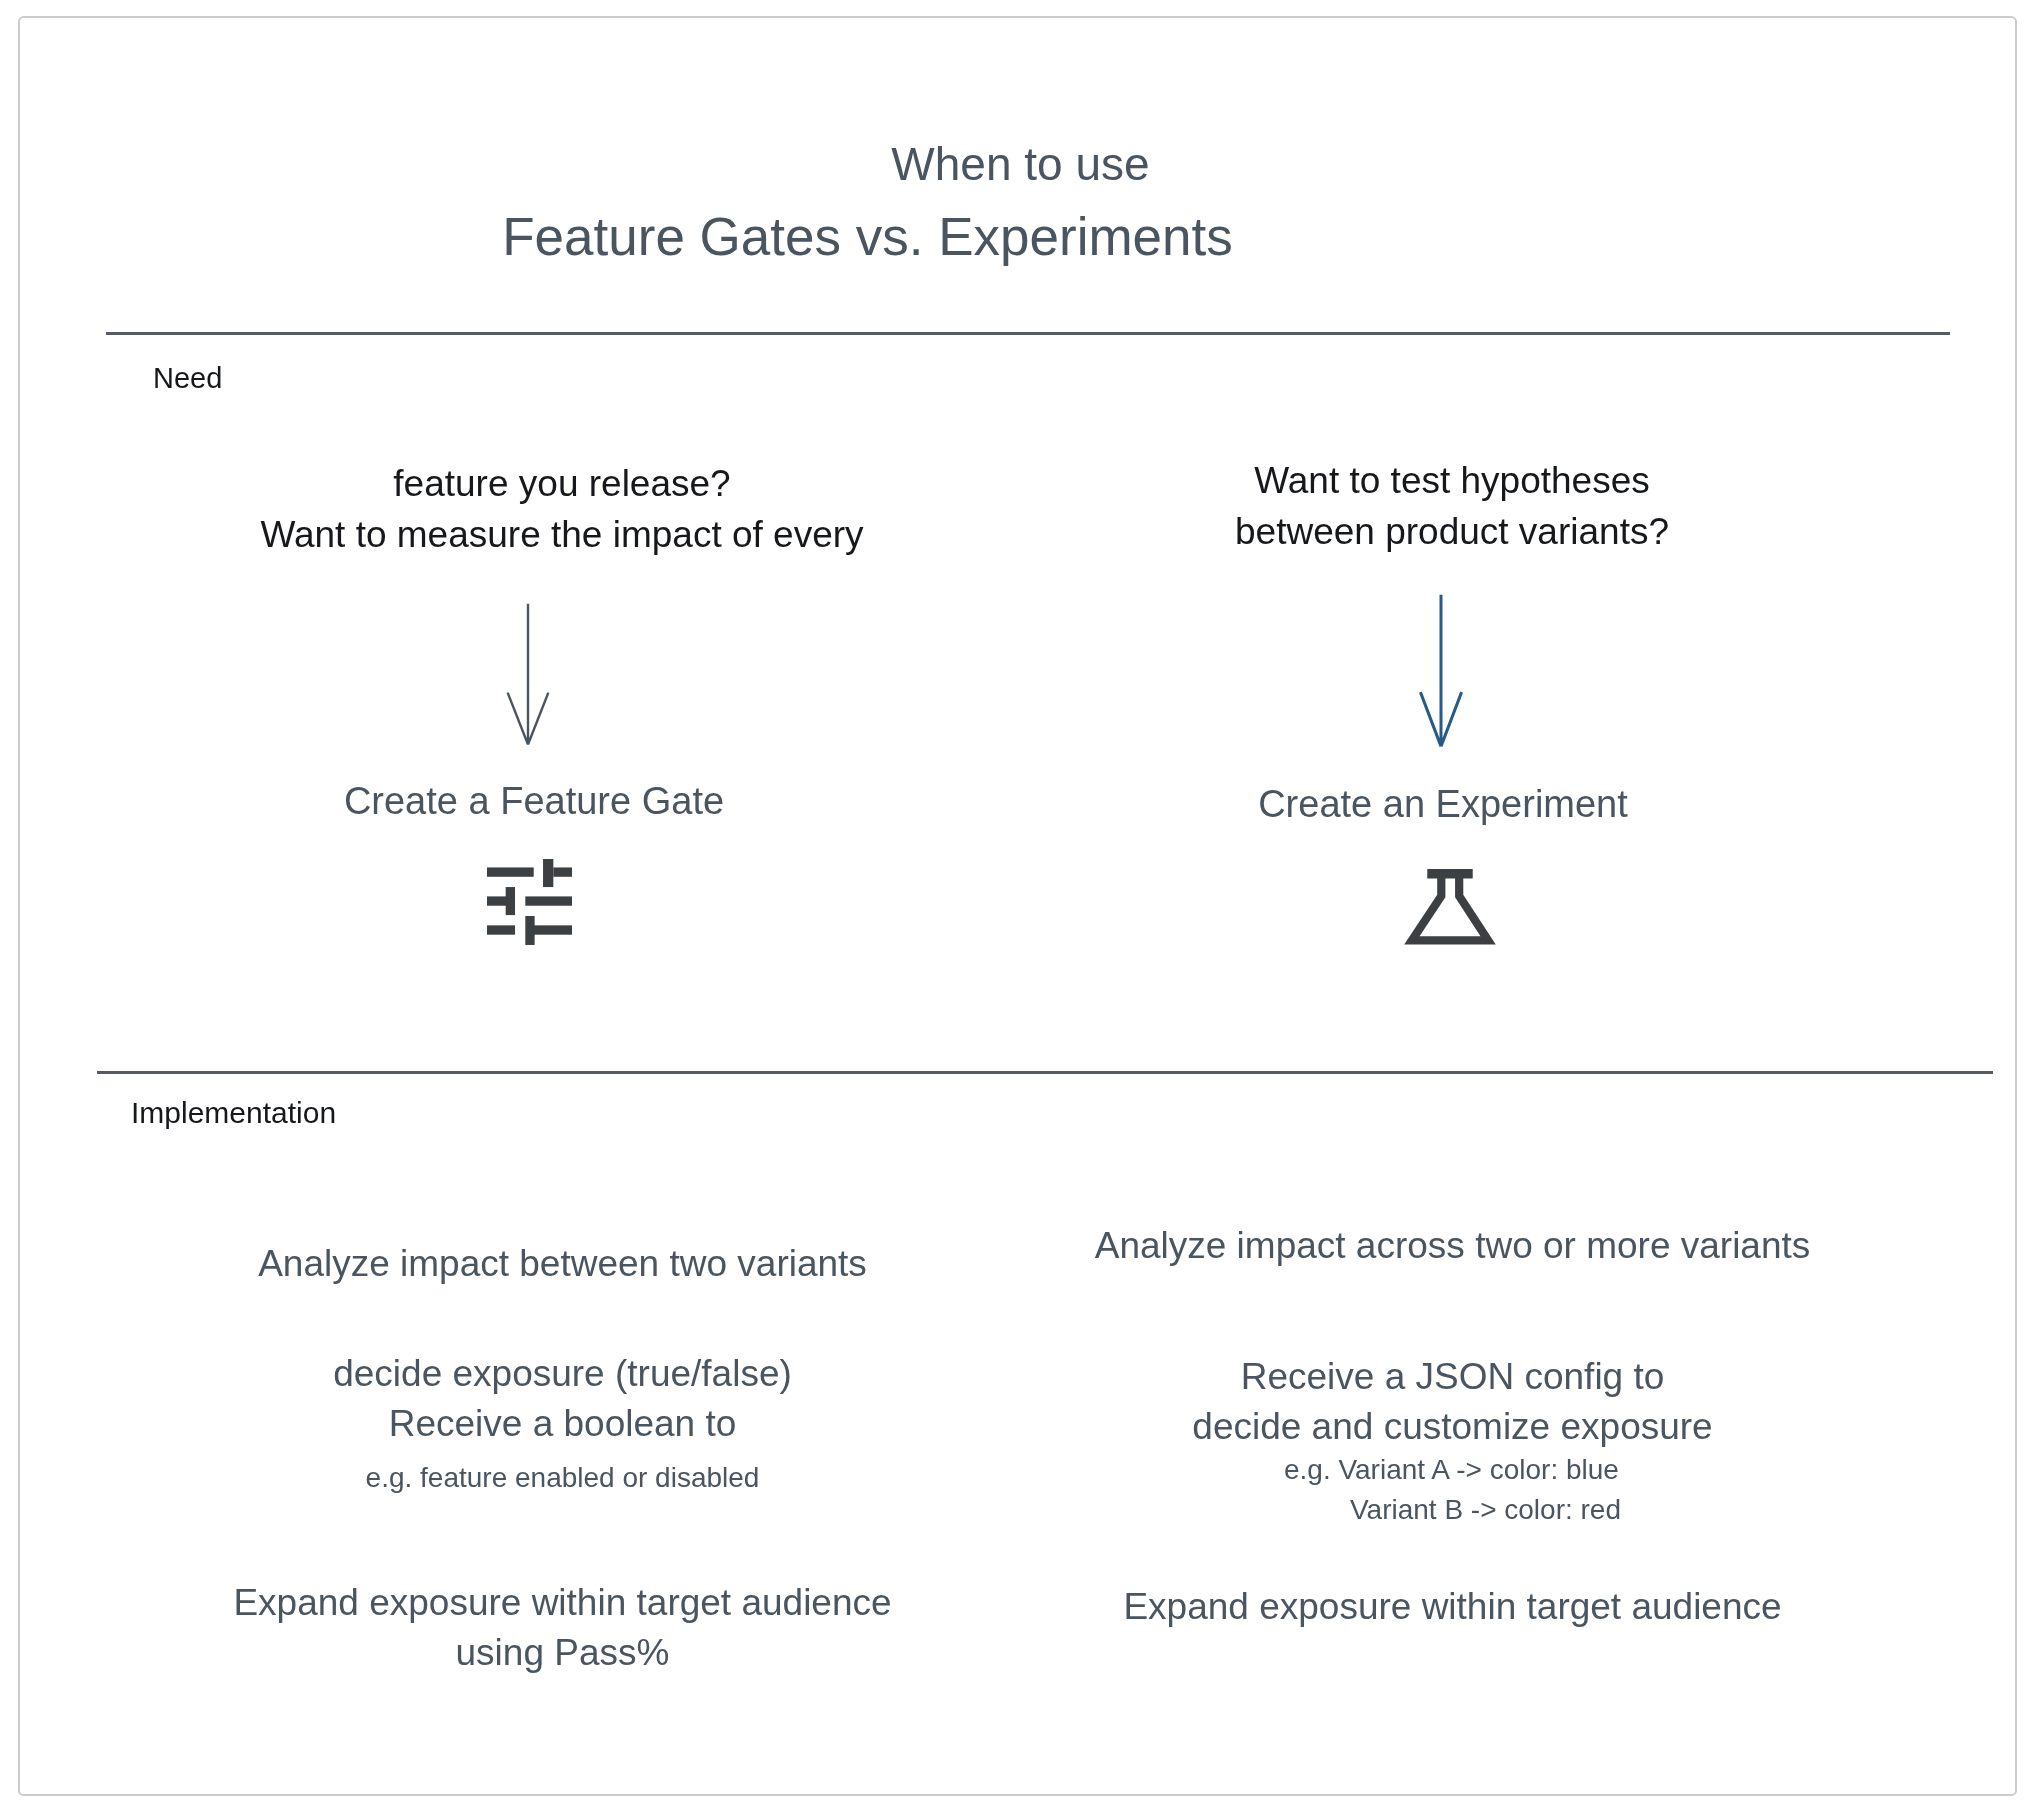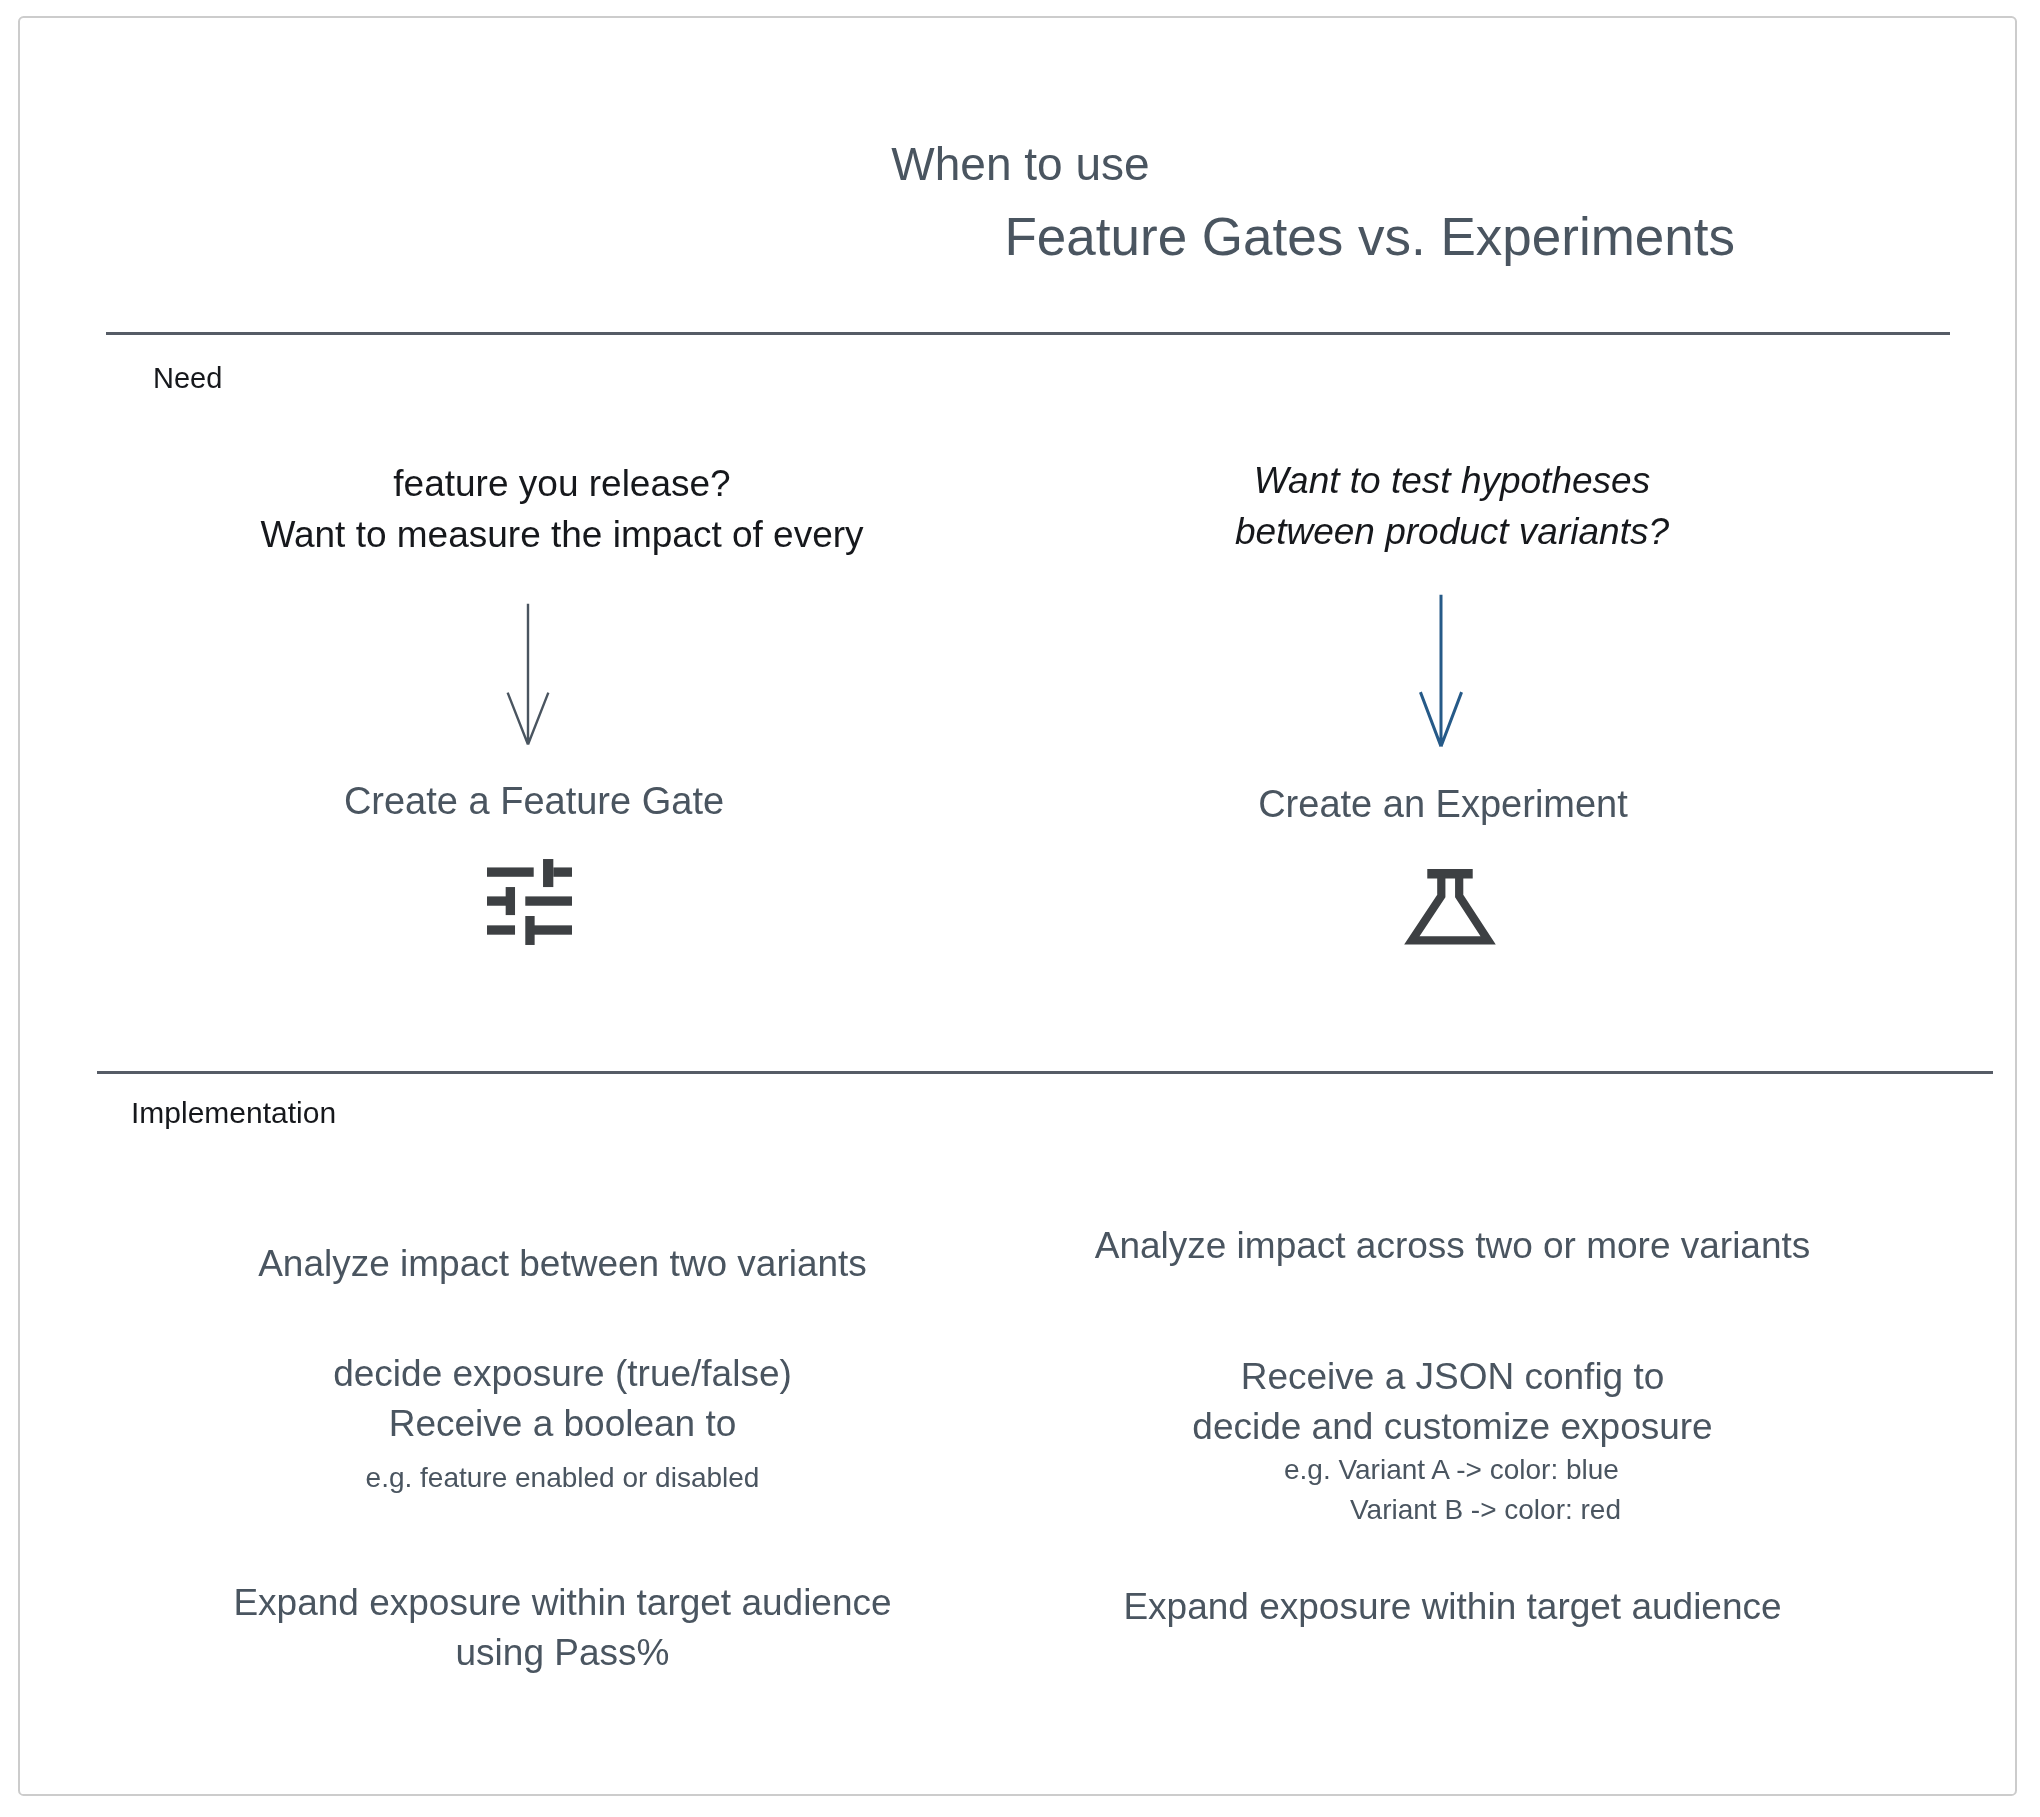--- a/index.html
+++ b/index.html
@@ -26,21 +26,21 @@
   }
 
   .eyebrow {
     top: 137px; left: 0; width: 2041px;
     text-align: center;
     font-size: 46px;
     color: var(--text-slate, #4a5560);
   }
   .title {
     top: 206px; left: 0; width: 1735px;
-    text-align: right;
+    text-align: center;
     font-size: 53px;
     color: var(--text-slate, #4a5560);
   }
 
   .divider {
     height: 2.8px;
     background: var(--divider, #565c66);
   }
   .d1 { left: 106px; top: 332px; width: 1844px; }
   .d2 { left: 97px; top: 1071px; width: 1896px; }
@@ -52,21 +52,21 @@
   .need-label { left: 153px; top: 362px; }
   .impl-label { left: 119px; top: 1096px; font-size: 30px; margin-left: 12px; }
 
   .question {
     font-size: 37px;
     line-height: 1.37;
     text-align: center;
     color: var(--text-primary, #16181c);
   }
   .q-left  { top: 459px; left: 159px;  width: 806px; }
-  .q-right { top: 456px; left: 1110px; width: 684px; font-style: italic; }
+  .q-right { top: 456px; left: 1110px; width: 684px; }
 
   .arrow { color: var(--arrow-gray, #4a5560); }
   .arrow-left  { left: 498px;  top: 602px; width: 60px; height: 148px; }
   .arrow-right { left: 1411px; top: 593px; width: 60px; height: 159px; color: var(--arrow-blue, #265a88); }
 
   .action {
     font-size: 38px;
     text-align: center;
     color: var(--text-slate, #4a5560);
   }

